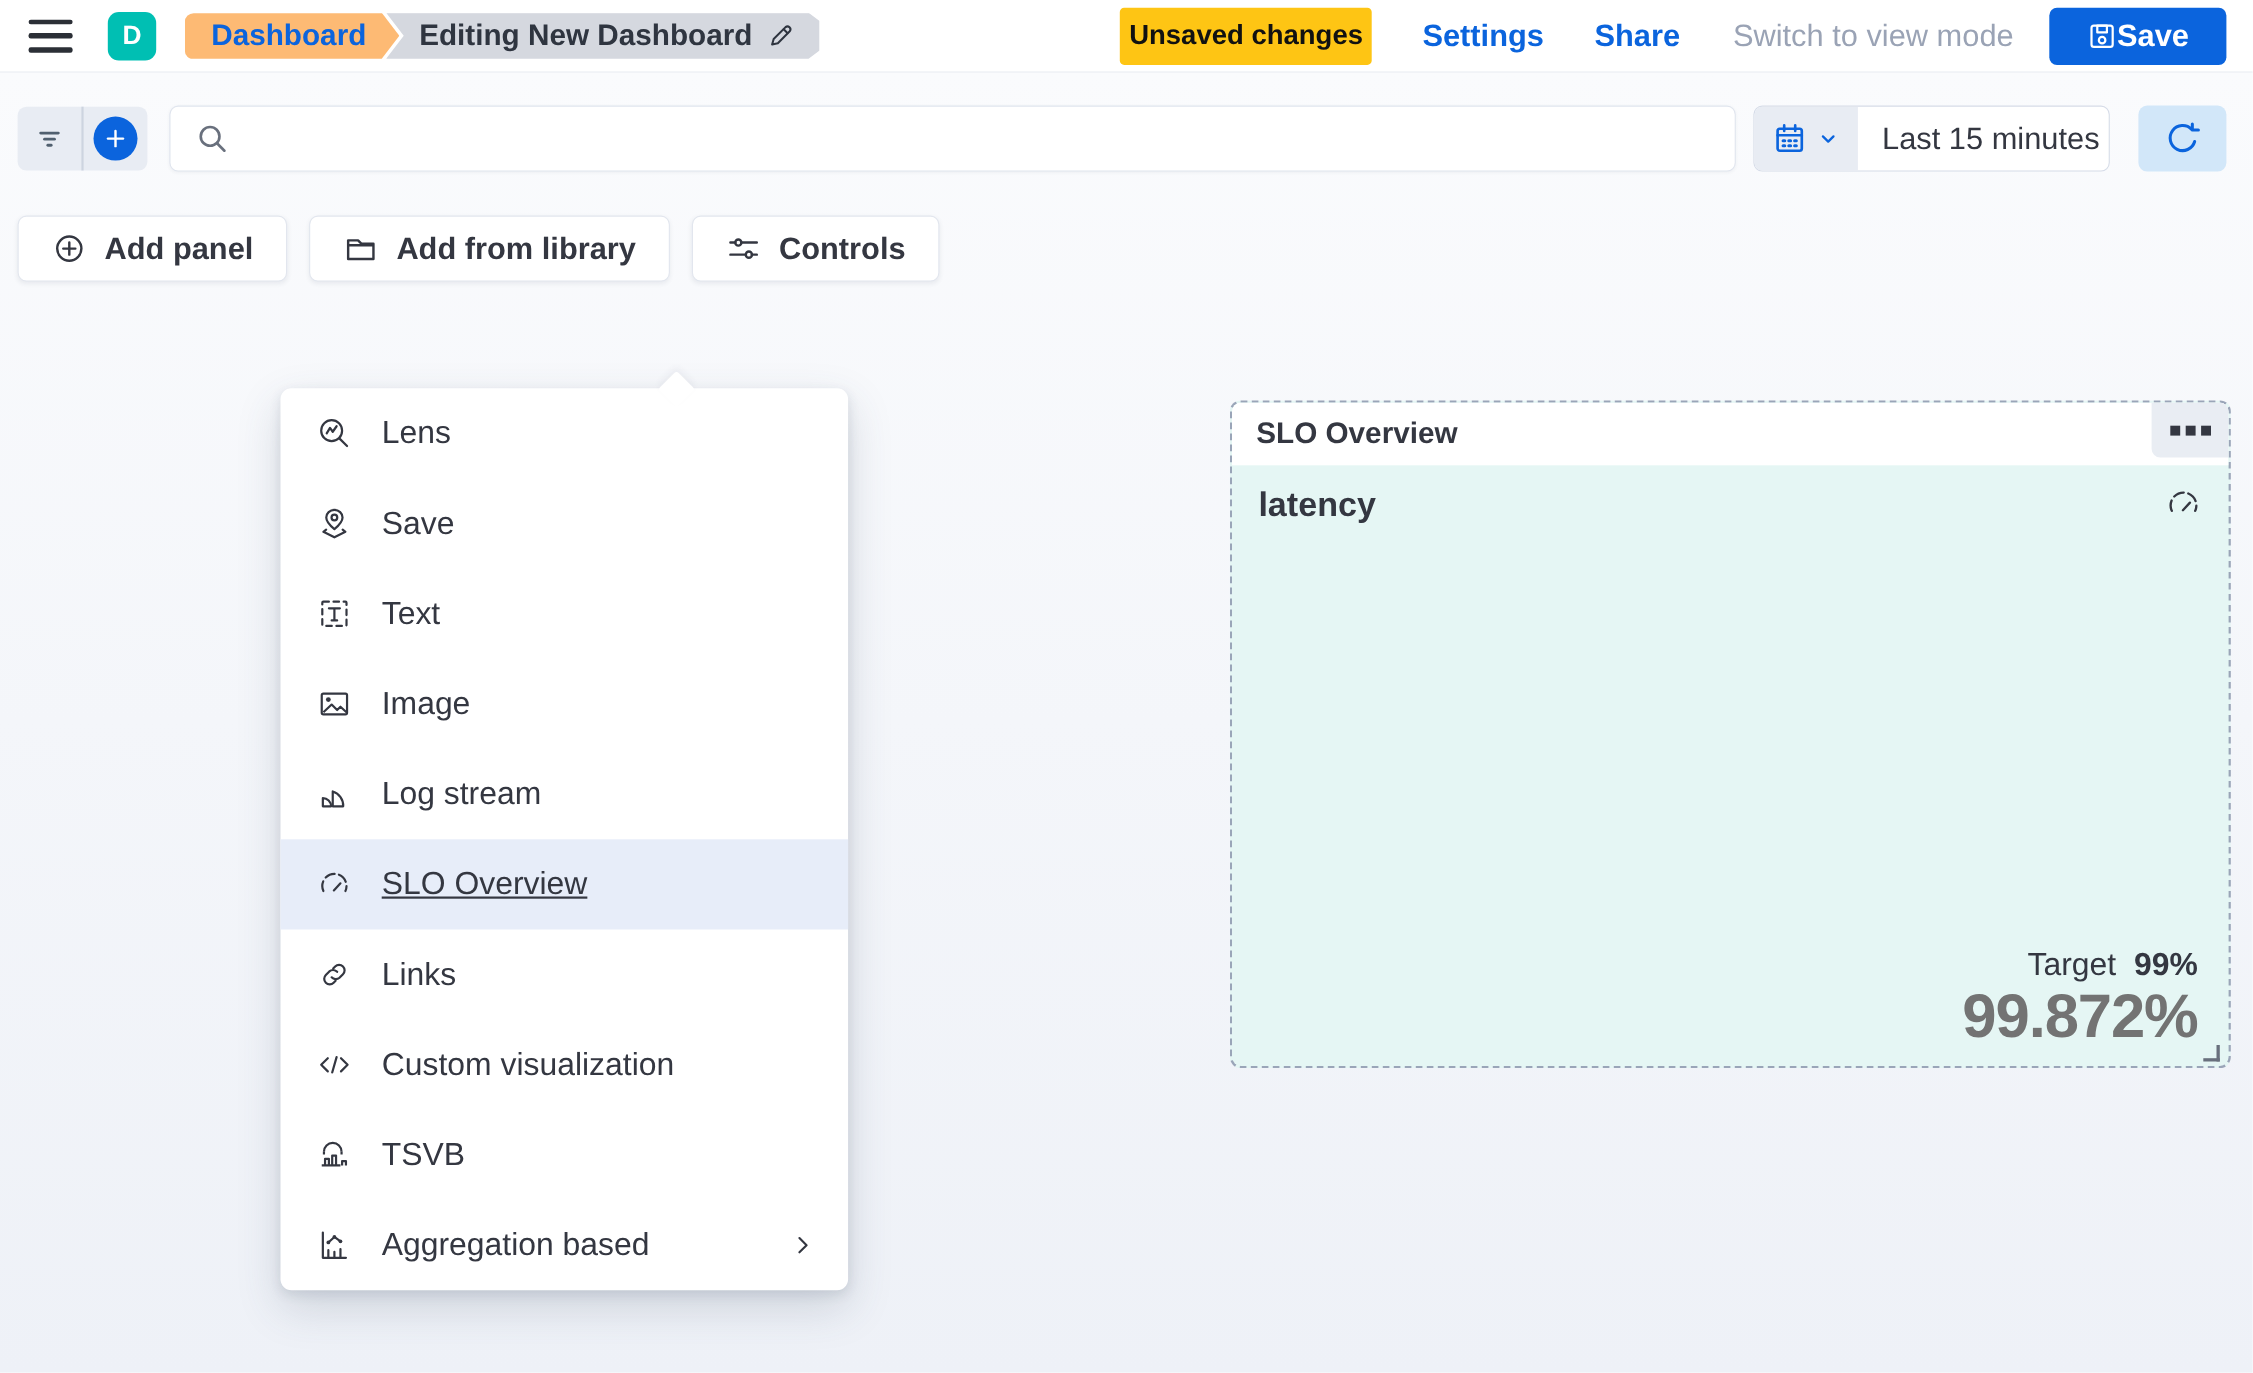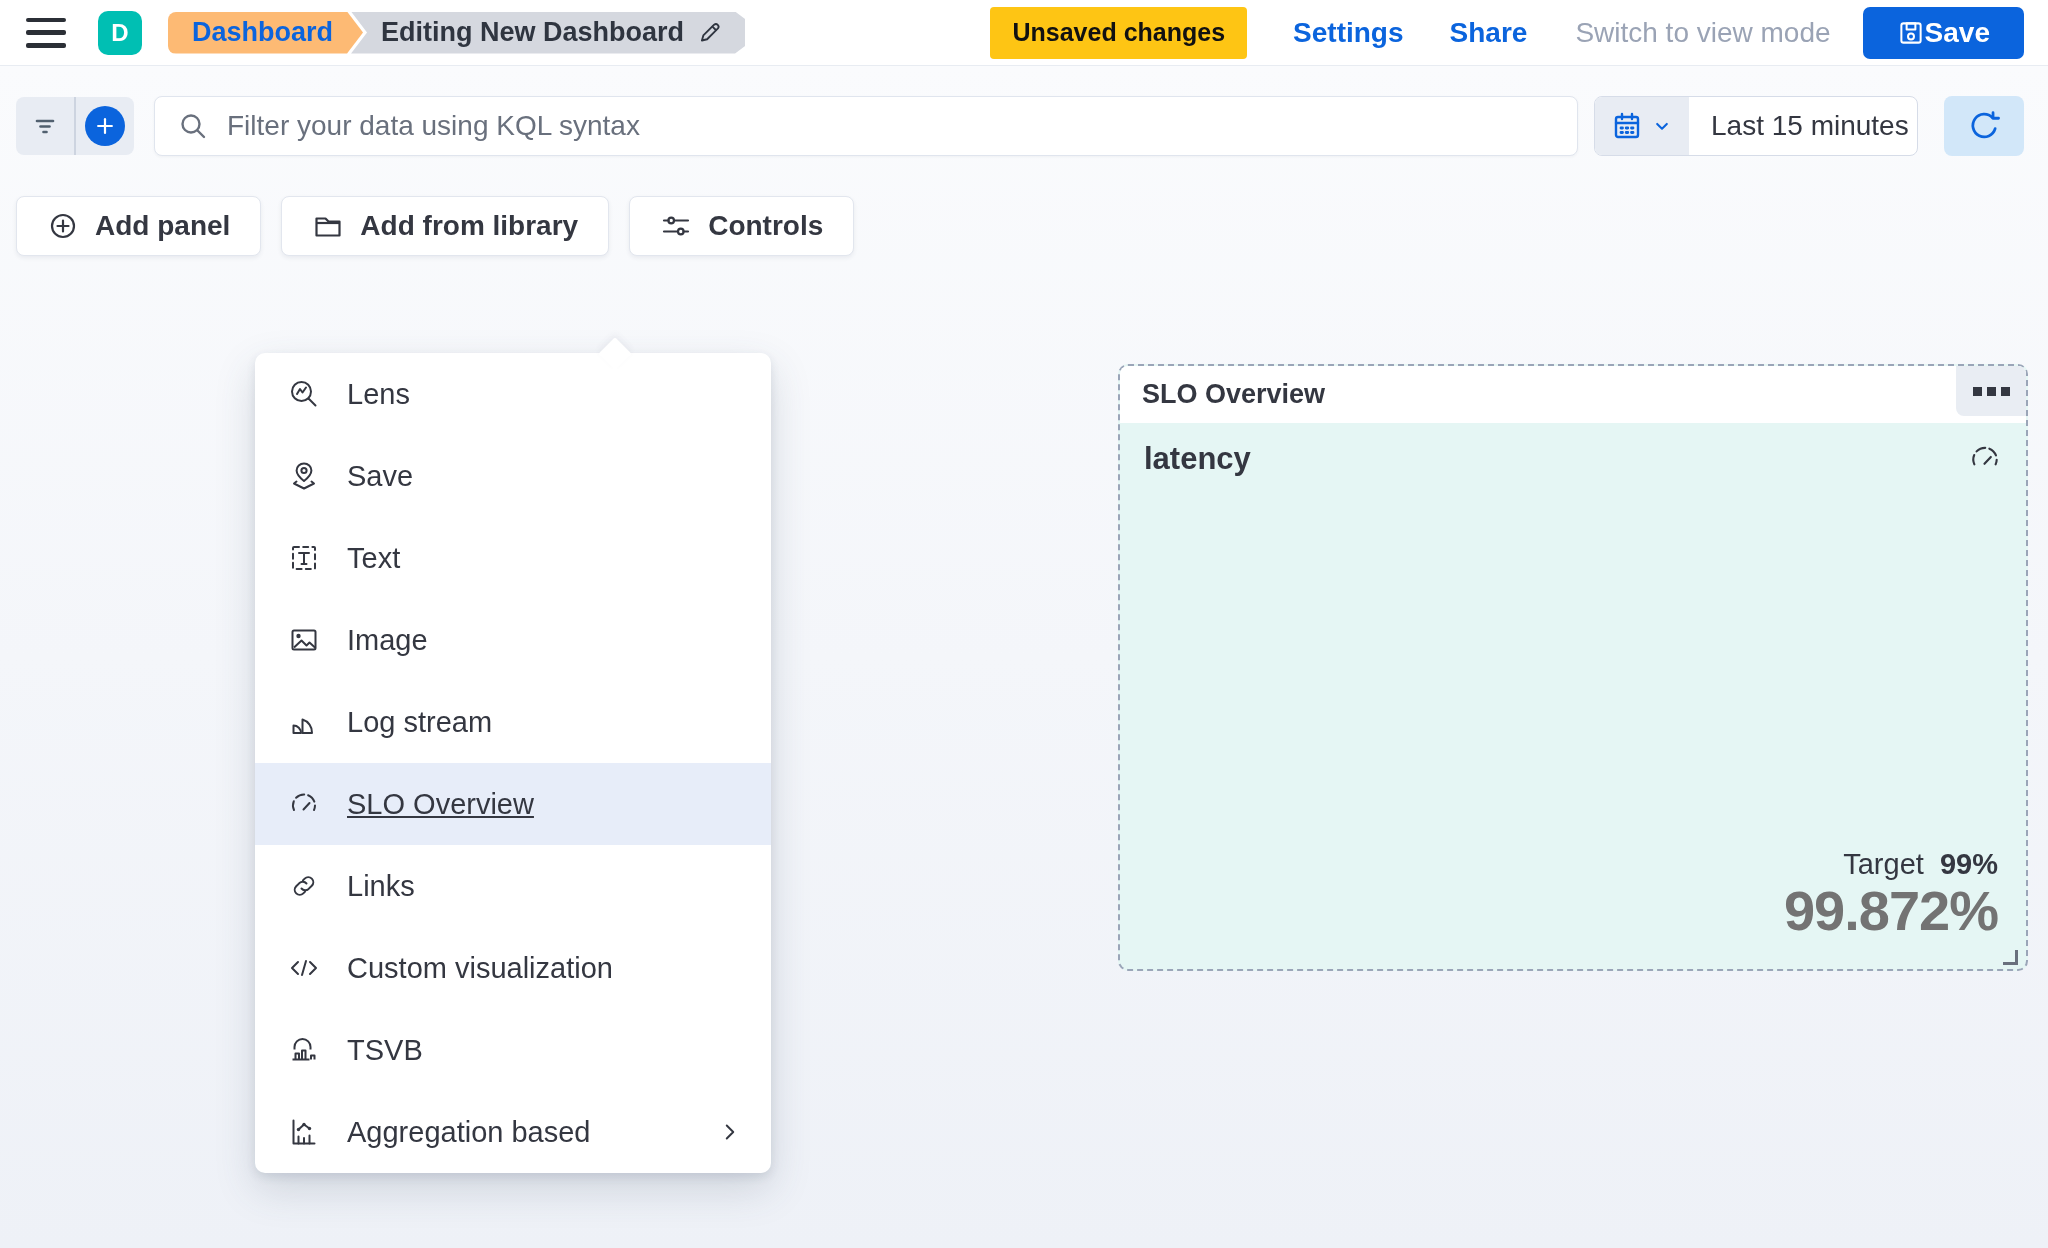--- a/index.html
+++ b/index.html
@@ -16,21 +16,21 @@
   .crumbs { display:flex; align-items:center; margin-left:26px; }
   .crumb { height:42px; display:flex; align-items:center; font-size:27px; font-weight:600; }
   .crumb.first { background:#fdba74; color:#0b64dd; padding:0 30px 0 24px;
     clip-path:polygon(0 0, calc(100% - 16px) 0, 100% 50%, calc(100% - 16px) 100%, 0 100%);
     border-radius:8px 0 0 8px; }
   .crumb.last { background:#d5d8df; color:#2f3540; padding:0 22px 0 30px; margin-left:-12px;
     clip-path:polygon(0 0, calc(100% - 10px) 0, 100% 18%, 100% 82%, calc(100% - 10px) 100%, 0 100%, 16px 50%); }
   .crumb.last .pencil { margin-left:12px; display:flex; }
   .hspacer { flex:1; }
   .badge { background:#fec514; color:#111; font-weight:700; font-size:25px; height:52px;
-    display:flex; align-items:center; padding:0 22px; border-radius:4px; }
+    display:flex; align-items:center; padding:0 8px; border-radius:4px; }
   .hlink { font-size:28px; font-weight:600; color:#0b64dd; margin-left:46px; cursor:pointer; }
   .hlink.disabled { color:#9aa3b5; font-weight:400; cursor:default; margin-left:48px; }
   .save-btn { margin-left:32px; height:52px; background:#0b64dd; color:#fff; border:none;
     border-radius:7px; font-size:28px; font-weight:600; display:flex; align-items:center;
     padding:0 34px; cursor:pointer; font-family:inherit; }
 
   
   .content { height:1182px; background:linear-gradient(#fafbfd, #eef1f7); position:relative; }
 
   
@@ -80,21 +80,21 @@
   .slo-panel { position:absolute; left:1118px; top:298px; width:910px; height:607px;
     border:2px dashed #9aa5b8; border-radius:10px; background:#e5f6f4; overflow:hidden; }
   .slo-header { height:57px; background:#fff; display:flex; align-items:center; padding:0 22px; position:relative; }
   .slo-title { font-size:27px; font-weight:700; color:#343741; }
   .panel-menu-btn { position:absolute; right:0; top:0; width:70px; height:50px; background:#e9edf3;
     border-radius:0 0 0 8px; display:flex; align-items:center; justify-content:center; gap:5px; cursor:pointer; }
   .panel-menu-btn i { width:9px; height:9px; background:#343741; display:block; }
   .slo-body { position:relative; height:550px; }
   .latency-row { display:flex; align-items:flex-start; justify-content:space-between; padding:18px 24px 0 24px; }
   .latency-title { font-size:31px; font-weight:700; color:#343741; }
-  .slo-metrics { position:absolute; right:28px; bottom:32px; text-align:right; }
+  .slo-metrics { position:absolute; right:28px; bottom:19px; text-align:right; }
   .target-line { font-size:29px; color:#343741; }
   .target-line b { font-weight:700; }
   .big-value { font-size:56px; font-weight:800; color:#737373; letter-spacing:-1px; line-height:1.08; }
   .resize-handle { position:absolute; right:8px; bottom:8px; width:15px; height:15px;
     border-right:3px solid #69707d; border-bottom:3px solid #69707d; }
 
   svg { display:block; }
 </style>
 </head>
 <body>
@@ -162,21 +162,20 @@
       </div>
     </div>
 
     <div class="kql-input-wrap">
       <span>
         <svg width="32" height="32" viewBox="0 0 32 32" fill="none" stroke="#69707d" stroke-width="2.4" stroke-linecap="round">
           <circle cx="14" cy="14" r="8.5"></circle>
             <path d="M20.5 20.5L27 27"></path>
         </svg>
       </span>
-      <input type="text" value="" placeholder="Filter your data using KQL syntax" style="">
     </div>
 
     <div class="timepicker">
       <div class="tp-cal">
         <span>
           <svg width="32" height="32" viewBox="0 0 32 32" fill="none" stroke="#0b64dd" stroke-width="2.4" stroke-linecap="round">
             <rect x="5" y="7" width="22" height="20" rx="2"></rect>
             <path d="M11 4v5M21 4v5M5 13h22"></path>
             <path d="M10 18h1.5M15.2 18h1.6M20.5 18h1.5M10 22.5h1.5M15.2 22.5h1.6M20.5 22.5h1.5" stroke-width="2.8"></path>
           </svg>

